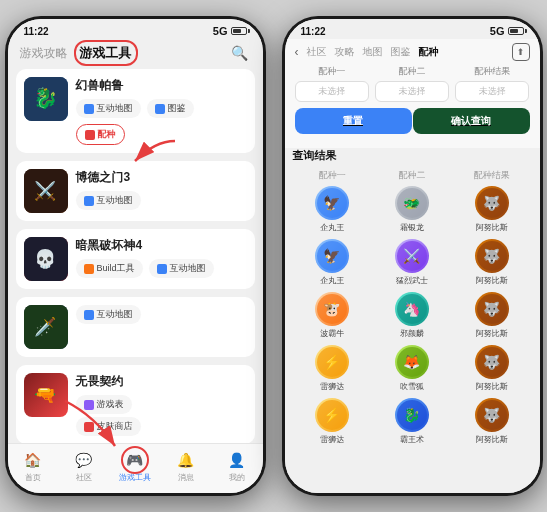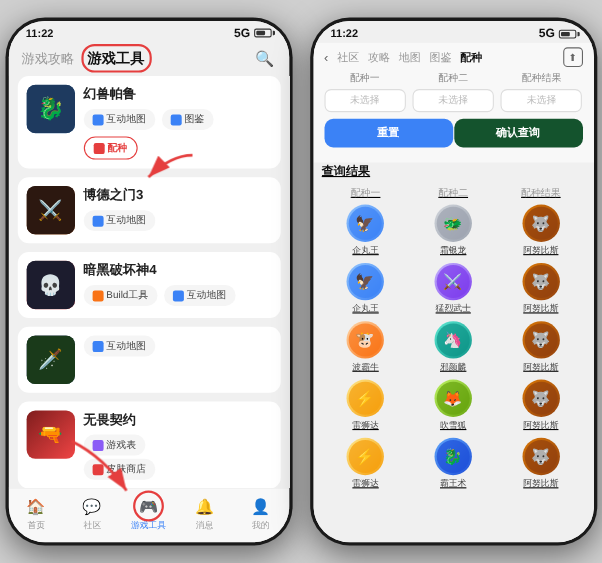--- a/index.html
+++ b/index.html
@@ -296,20 +296,21 @@
       font-size: 9px;
       color: #bbb;
       width: 100%;
       text-align: center;
     }
 
     .breed-action-row {
       display: flex;
       gap: 1px;
       margin-bottom: 8px;
+      text-decoration: underline;
     }
     .breed-reset-btn {
       flex: 1;
       background: #3b82f6;
       color: #fff;
       border: none;
       border-radius: 8px;
       padding: 6px 0;
       font-size: 10px;
       font-weight: 600;
@@ -325,21 +326,20 @@
       font-size: 10px;
       font-weight: 600;
       cursor: pointer;
     }
 
     .results-section {
       flex: 1;
       overflow-y: auto;
       background: #f0f0f0;
       padding: 0 8px;
-      text-decoration: underline;
     }
     .results-title {
       font-size: 11px;
       font-weight: 700;
       color: #111;
       margin-bottom: 6px;
     }
     .results-header {
       display: flex;
       font-size: 9px;

